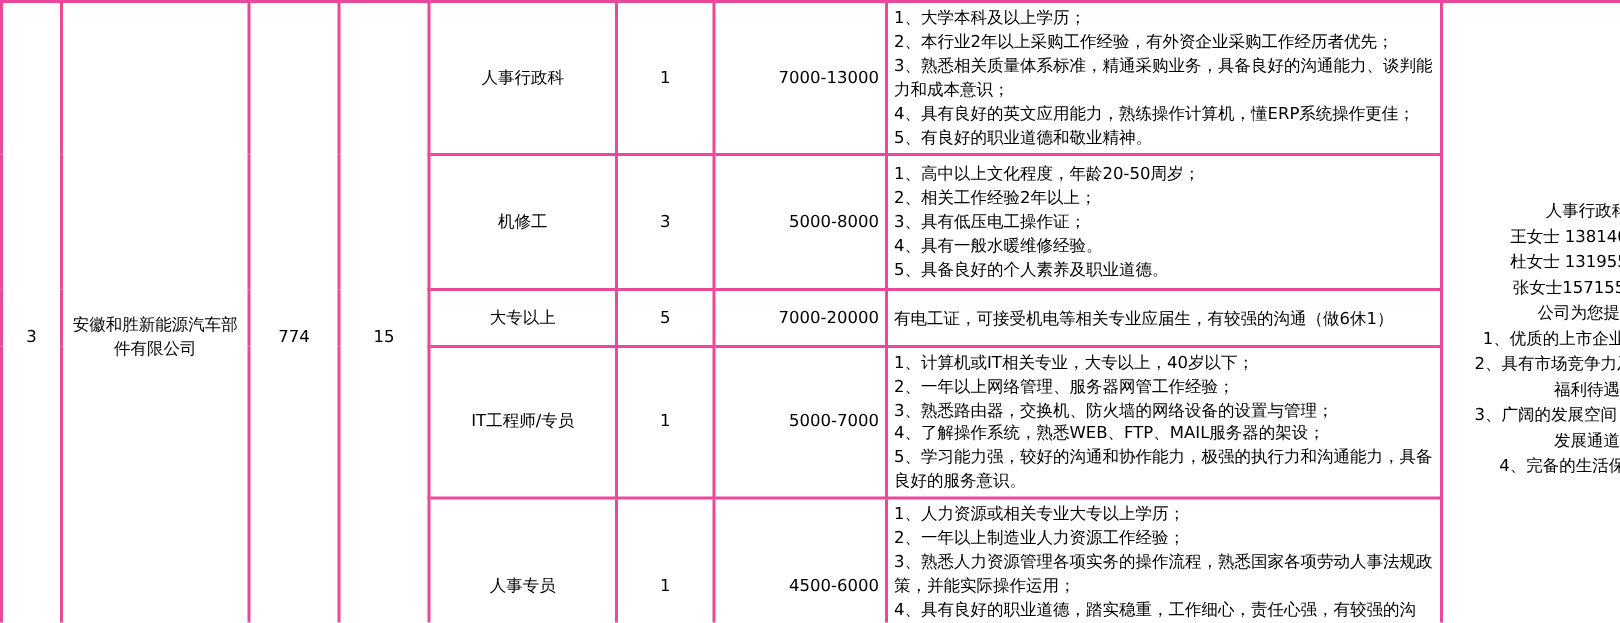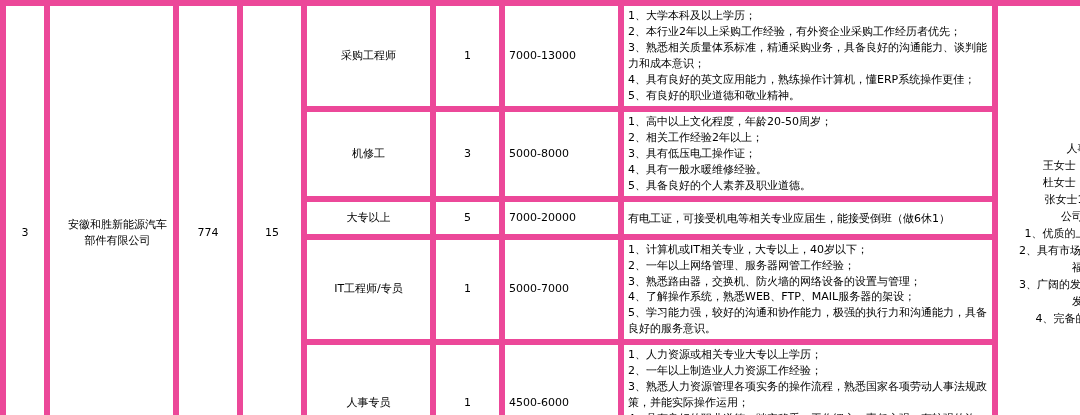--- a/index.html
+++ b/index.html
@@ -14,33 +14,33 @@
     color: #000000;
     overflow: hidden;
   }
   table.jobtable {
     border-collapse: collapse;
     table-layout: fixed;
     width: 1080px;
     height: 415px;
   }
   table.jobtable td {
-    border: 6px solid #ec4899;
+    border: 2px solid #ec4899;
     padding: 2px 4px;
     vertical-align: middle;
     font-size: 11px;
     line-height: 1.45;
   }
   td.c-idx      { width: 30px;  text-align: center; }
   td.c-company  { width: 115px; text-align: center; }
   td.c-num1     { width: 50px;  text-align: center; }
   td.c-num2     { width: 50px;  text-align: center; }
   td.c-post     { width: 115px; text-align: center; }
   td.c-count    { width: 55px;  text-align: center; }
-  td.c-salary   { width: 105px; text-align: left; }
+  td.c-salary   { width: 105px; text-align: right; }
   td.c-req      { width: 360px; text-align: left; vertical-align: top; padding-top: 5px; }
   td.c-contact  { width: 195px; text-align: center; vertical-align: top; padding-top: 6px; }
 
   .req-line {
     white-space: pre-wrap;
     word-break: break-all;
   }
   .req-single {
     white-space: pre-wrap;
     word-break: break-all;
@@ -49,21 +49,20 @@
   .contact-block {
     font-size: 11px;
     line-height: 1.55;
   }
   .contact-block .cline {
     white-space: pre-wrap;
   }
   .cell-text {
     white-space: pre-wrap;
     word-break: break-all;
-    margin-left: 12px;
   }
   
   tr.r1 { height: 96px; }
   tr.r2 { height: 90px; }
   tr.r3 { height: 38px; }
   tr.r4 { height: 88px; }
   tr.r5 { height: 103px; }
 </style>
 </head>
 <body>
@@ -71,21 +70,21 @@
 <table class="jobtable">
   <tbody>
     <tr class="r1">
       <td class="c-idx" rowspan="5">3</td>
       <td class="c-company" rowspan="5">
         <div class="cell-text">安徽和胜新能源汽车部件有限公司</div>
       </td>
       <td class="c-num1" rowspan="5">774</td>
       <td class="c-num2" rowspan="5">15</td>
 
-      <td class="c-post">采购工程师</td>
+      <td class="c-post">人事行政科</td>
       <td class="c-count">1</td>
       <td class="c-salary">7000-13000</td>
       <td class="c-req">
         <div class="req-line">1、大学本科及以上学历；
 2、本行业2年以上采购工作经验，有外资企业采购工作经历者优先；
 3、熟悉相关质量体系标准，精通采购业务，具备良好的沟通能力、谈判能力和成本意识；
 4、具有良好的英文应用能力，熟练操作计算机，懂ERP系统操作更佳；
 5、有良好的职业道德和敬业精神。</div>
       </td>
       <td class="c-contact" rowspan="5">
@@ -116,21 +115,21 @@
 4、具有一般水暖维修经验。
 5、具备良好的个人素养及职业道德。</div>
       </td>
     </tr>
 
     <tr class="r3">
       <td class="c-post">大专以上</td>
       <td class="c-count">5</td>
       <td class="c-salary">7000-20000</td>
       <td class="c-req" style="vertical-align:middle;">
-        <div class="req-single">有电工证，可接受机电等相关专业应届生，能接受倒班（做6休1）</div>
+        <div class="req-single">有电工证，可接受机电等相关专业应届生，有较强的沟通（做6休1）</div>
       </td>
     </tr>
 
     <tr class="r4">
       <td class="c-post">IT工程师/专员</td>
       <td class="c-count">1</td>
       <td class="c-salary">5000-7000</td>
       <td class="c-req">
         <div class="req-line">1、计算机或IT相关专业，大专以上，40岁以下；
 2、一年以上网络管理、服务器网管工作经验；

